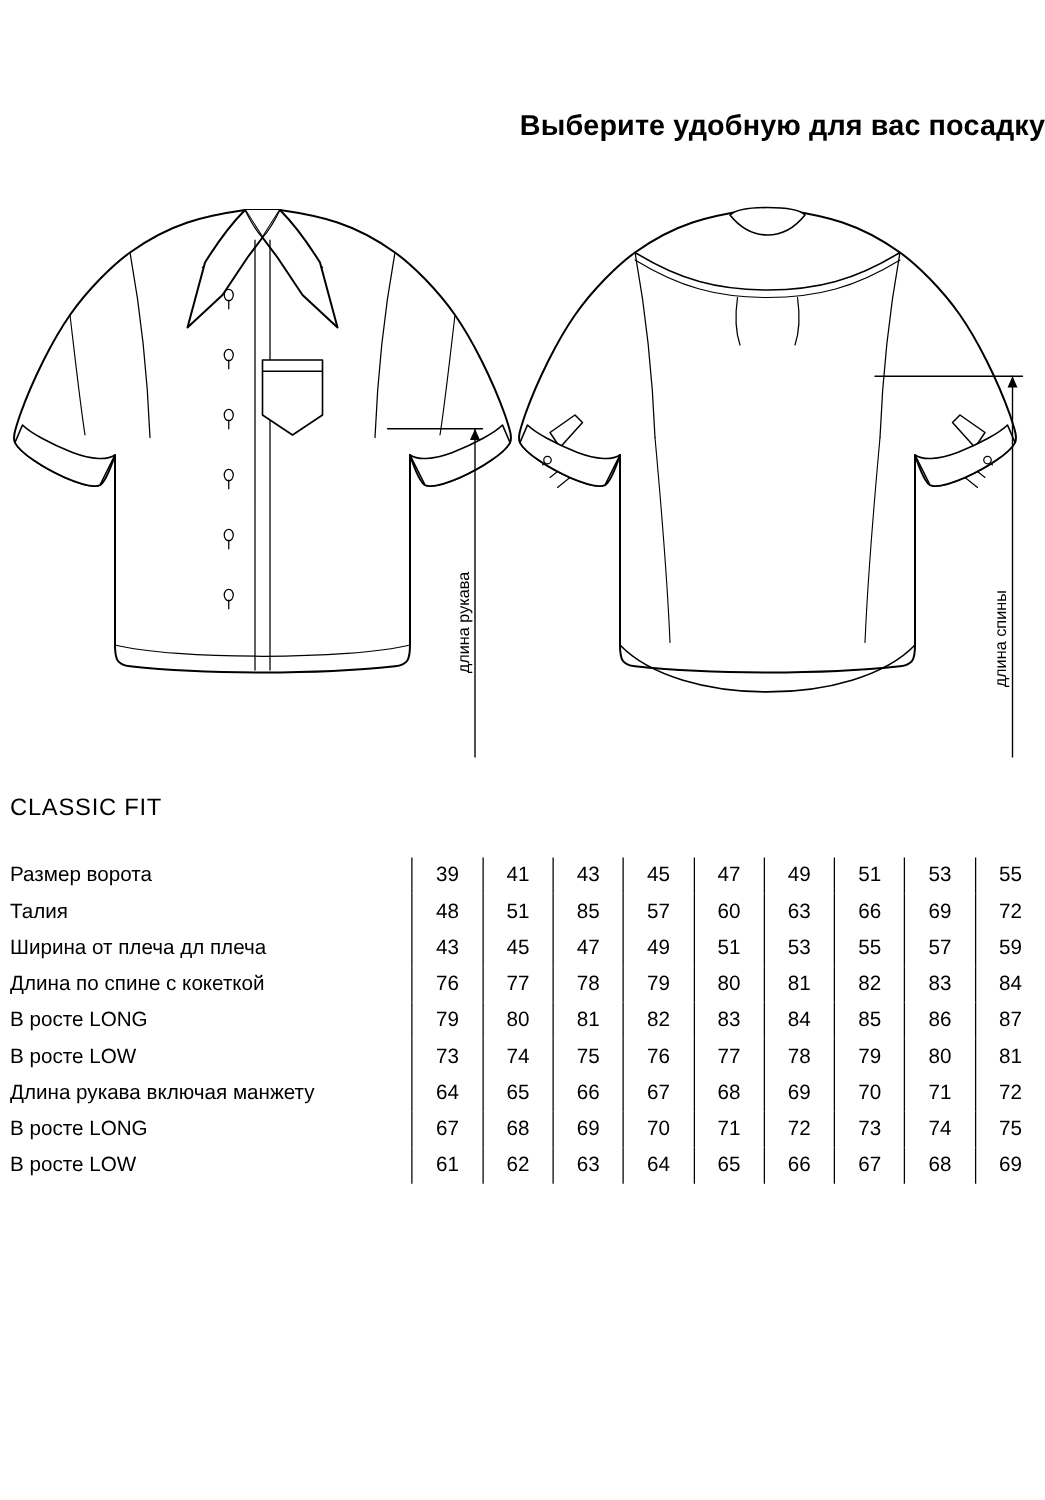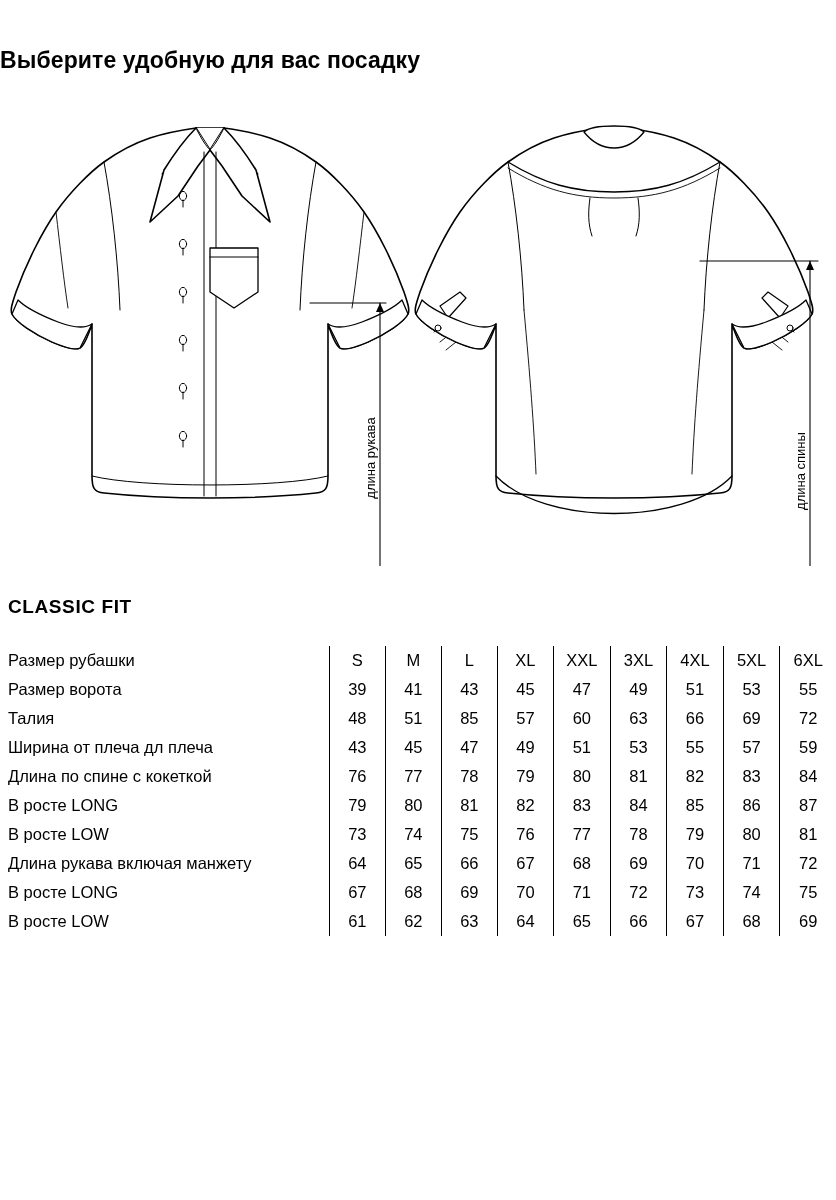--- a/index.html
+++ b/index.html
@@ -14,40 +14,41 @@
     color: #000000;
     position: relative;
     overflow: hidden;
   }
   .page {
     width: 836px;
     height: 1200px;
     position: relative;
   }
   .title {
-    text-align: left;
+    text-align: right;
     font-size: 23px;
     font-weight: bold;
     padding-top: 47px;
     letter-spacing: 0.1px;
+    margin-top: 40px;
   }
   .figures {
     position: relative;
     width: 836px;
     height: 470px;
     margin-top: 22px;
   }
   .fig-svg {
     display: block;
   }
   .fit-label {
     margin-left: 8px;
     margin-top: 30px;
     font-size: 19px;
-    font-weight: bold;
+    font-weight: normal;
     letter-spacing: 0.6px;
   }
   .subtitle {
     margin-left: 8px;
     margin-top: 12px;
     font-size: 16.5px;
   }
   table.sizes {
     margin-top: 28px;
     margin-left: 8px;
@@ -210,32 +211,20 @@
 
       <text class="vlabel" x="375" y="362" transform="rotate(-90 375 362)" text-anchor="middle" font-family="Liberation Sans, sans-serif" font-size="13" fill="#000">длина рукава</text>
       <text class="vlabel" x="805" y="375" transform="rotate(-90 805 375)" text-anchor="middle" font-family="Liberation Sans, sans-serif" font-size="13" fill="#000">длина спины</text>
     </svg>
   </div>
 
   <div class="fit-label">CLASSIC FIT</div>
 
   <table class="sizes">
     <tbody>
-      <tr class="header">
-        <td class="rowlabel">Размер рубашки</td>
-        <td class="val first">S</td>
-        <td class="val">M</td>
-        <td class="val">L</td>
-        <td class="val">XL</td>
-        <td class="val">XXL</td>
-        <td class="val">3XL</td>
-        <td class="val">4XL</td>
-        <td class="val">5XL</td>
-        <td class="val">6XL</td>
-      </tr>
 
       <tr>
         <td class="rowlabel">Размер ворота</td>
         <td class="val first">39</td>
         <td class="val">41</td>
         <td class="val">43</td>
         <td class="val">45</td>
         <td class="val">47</td>
         <td class="val">49</td>
         <td class="val">51</td>

